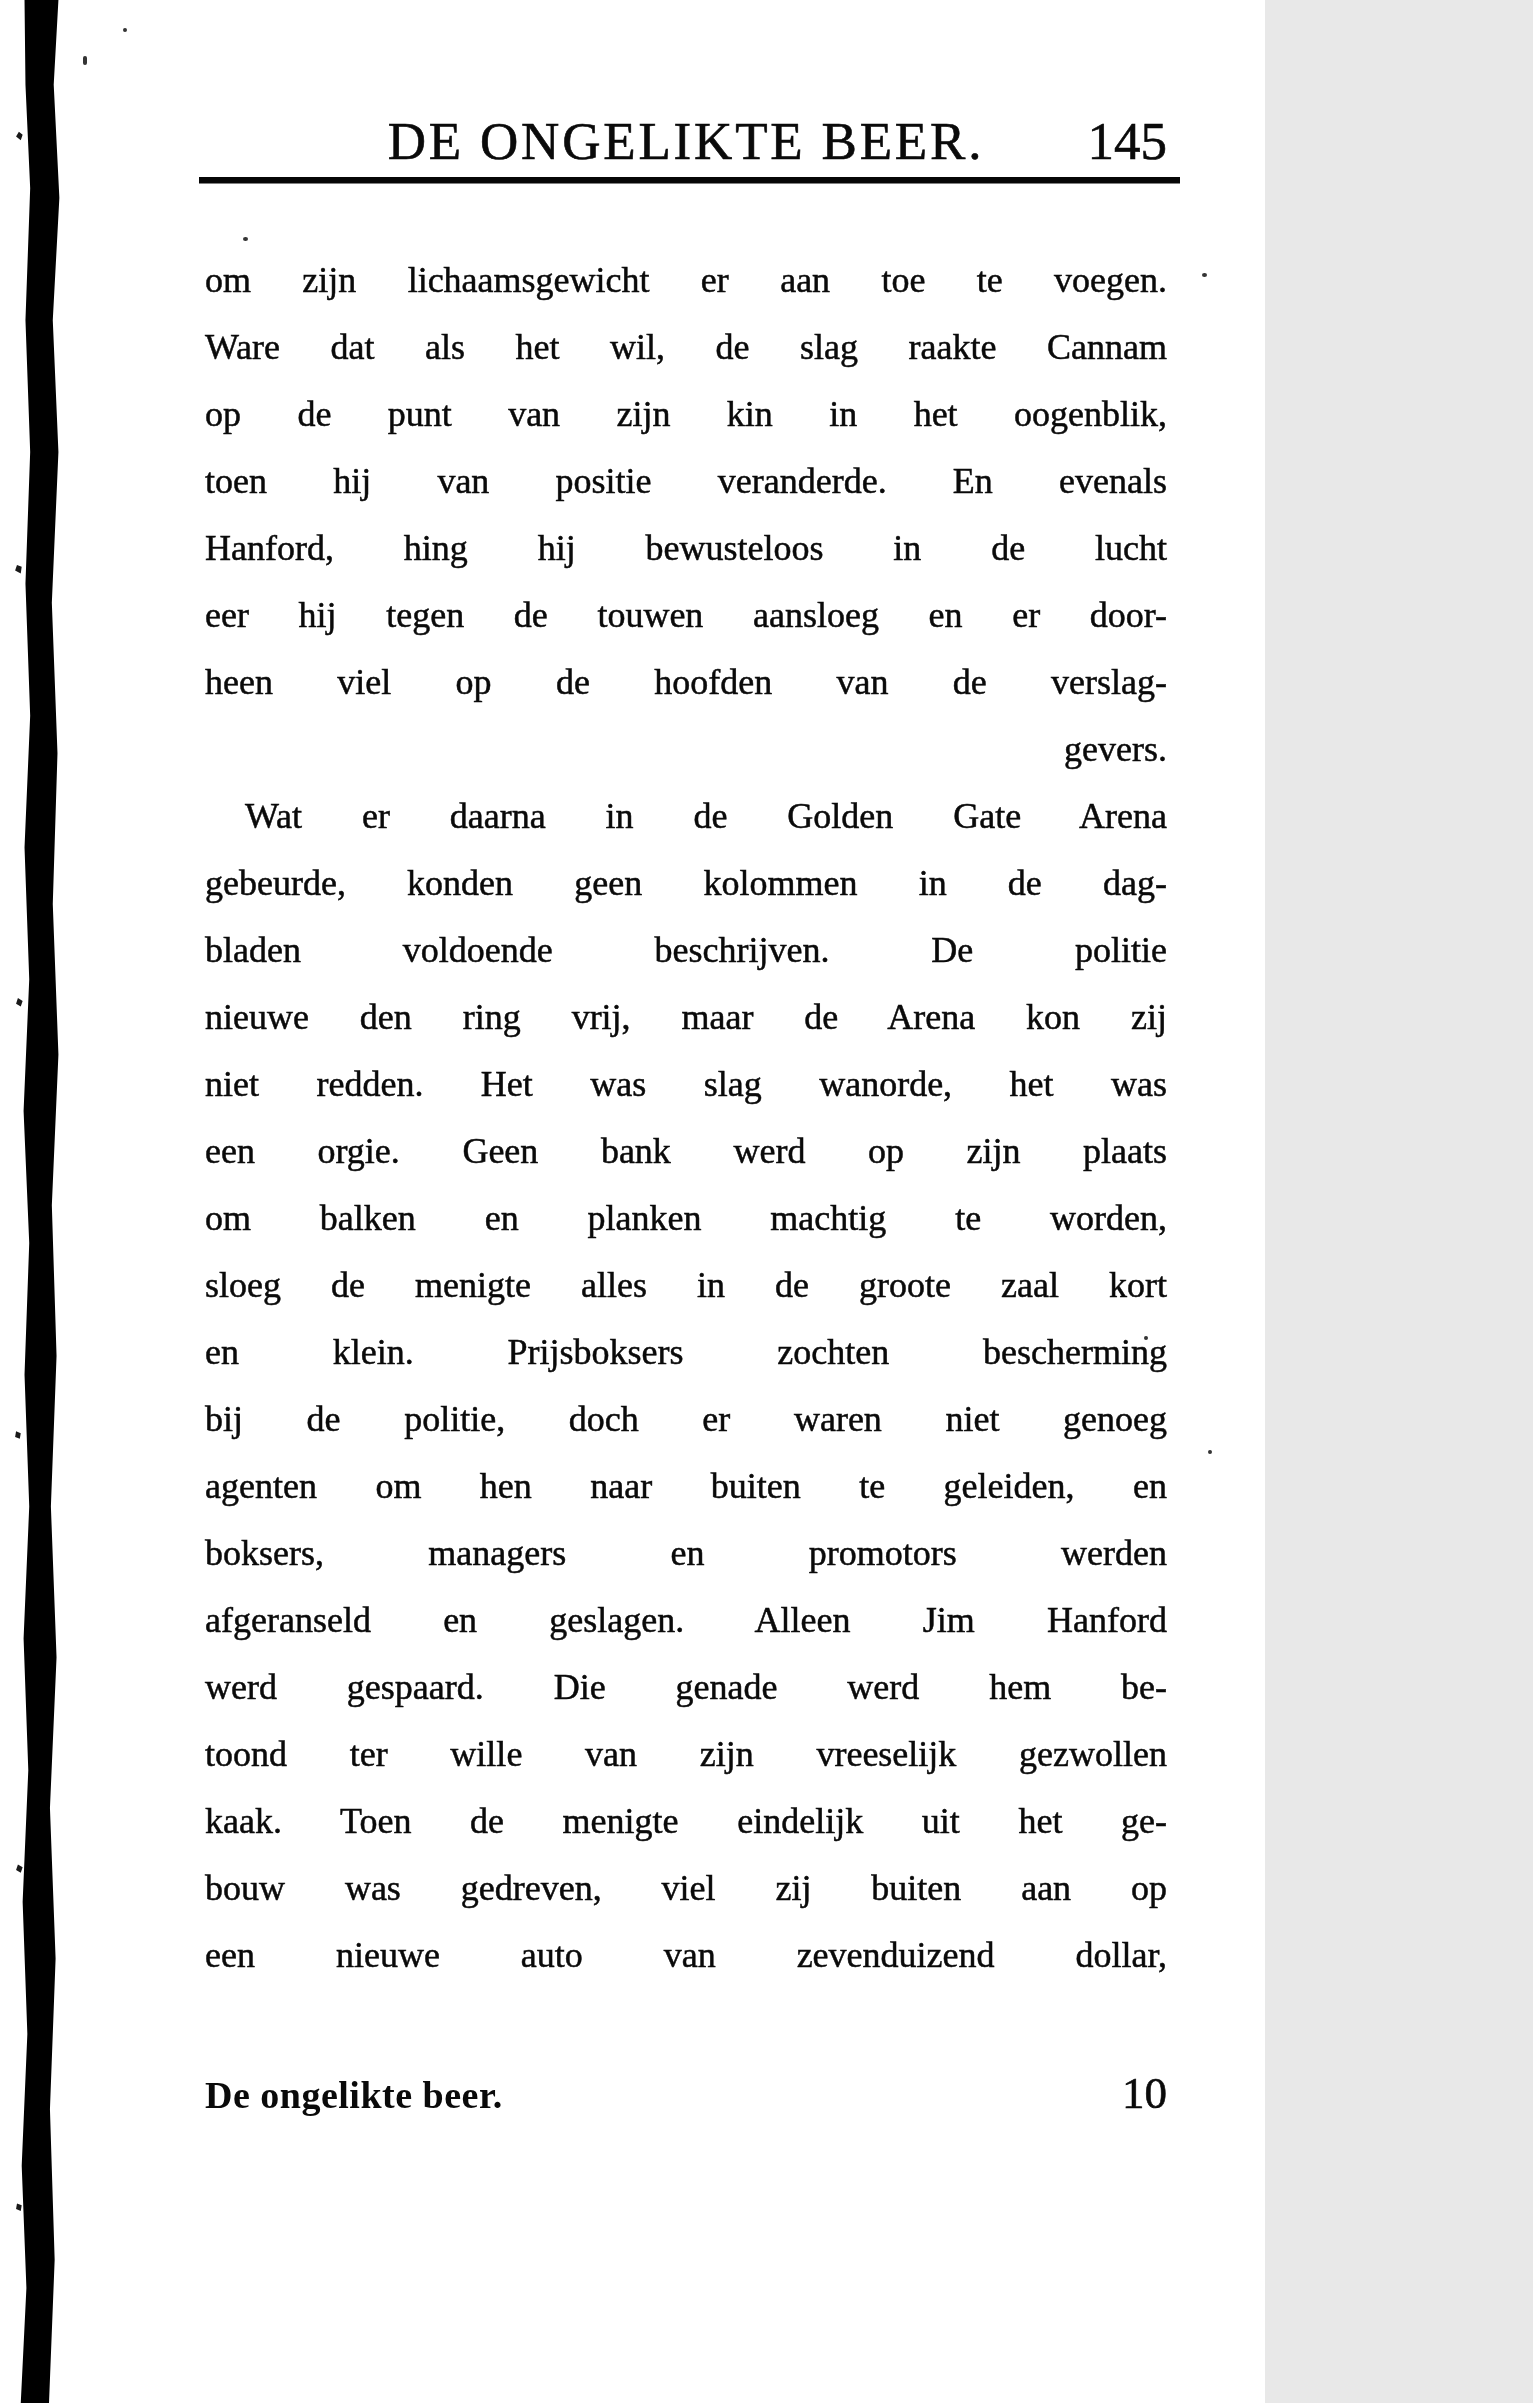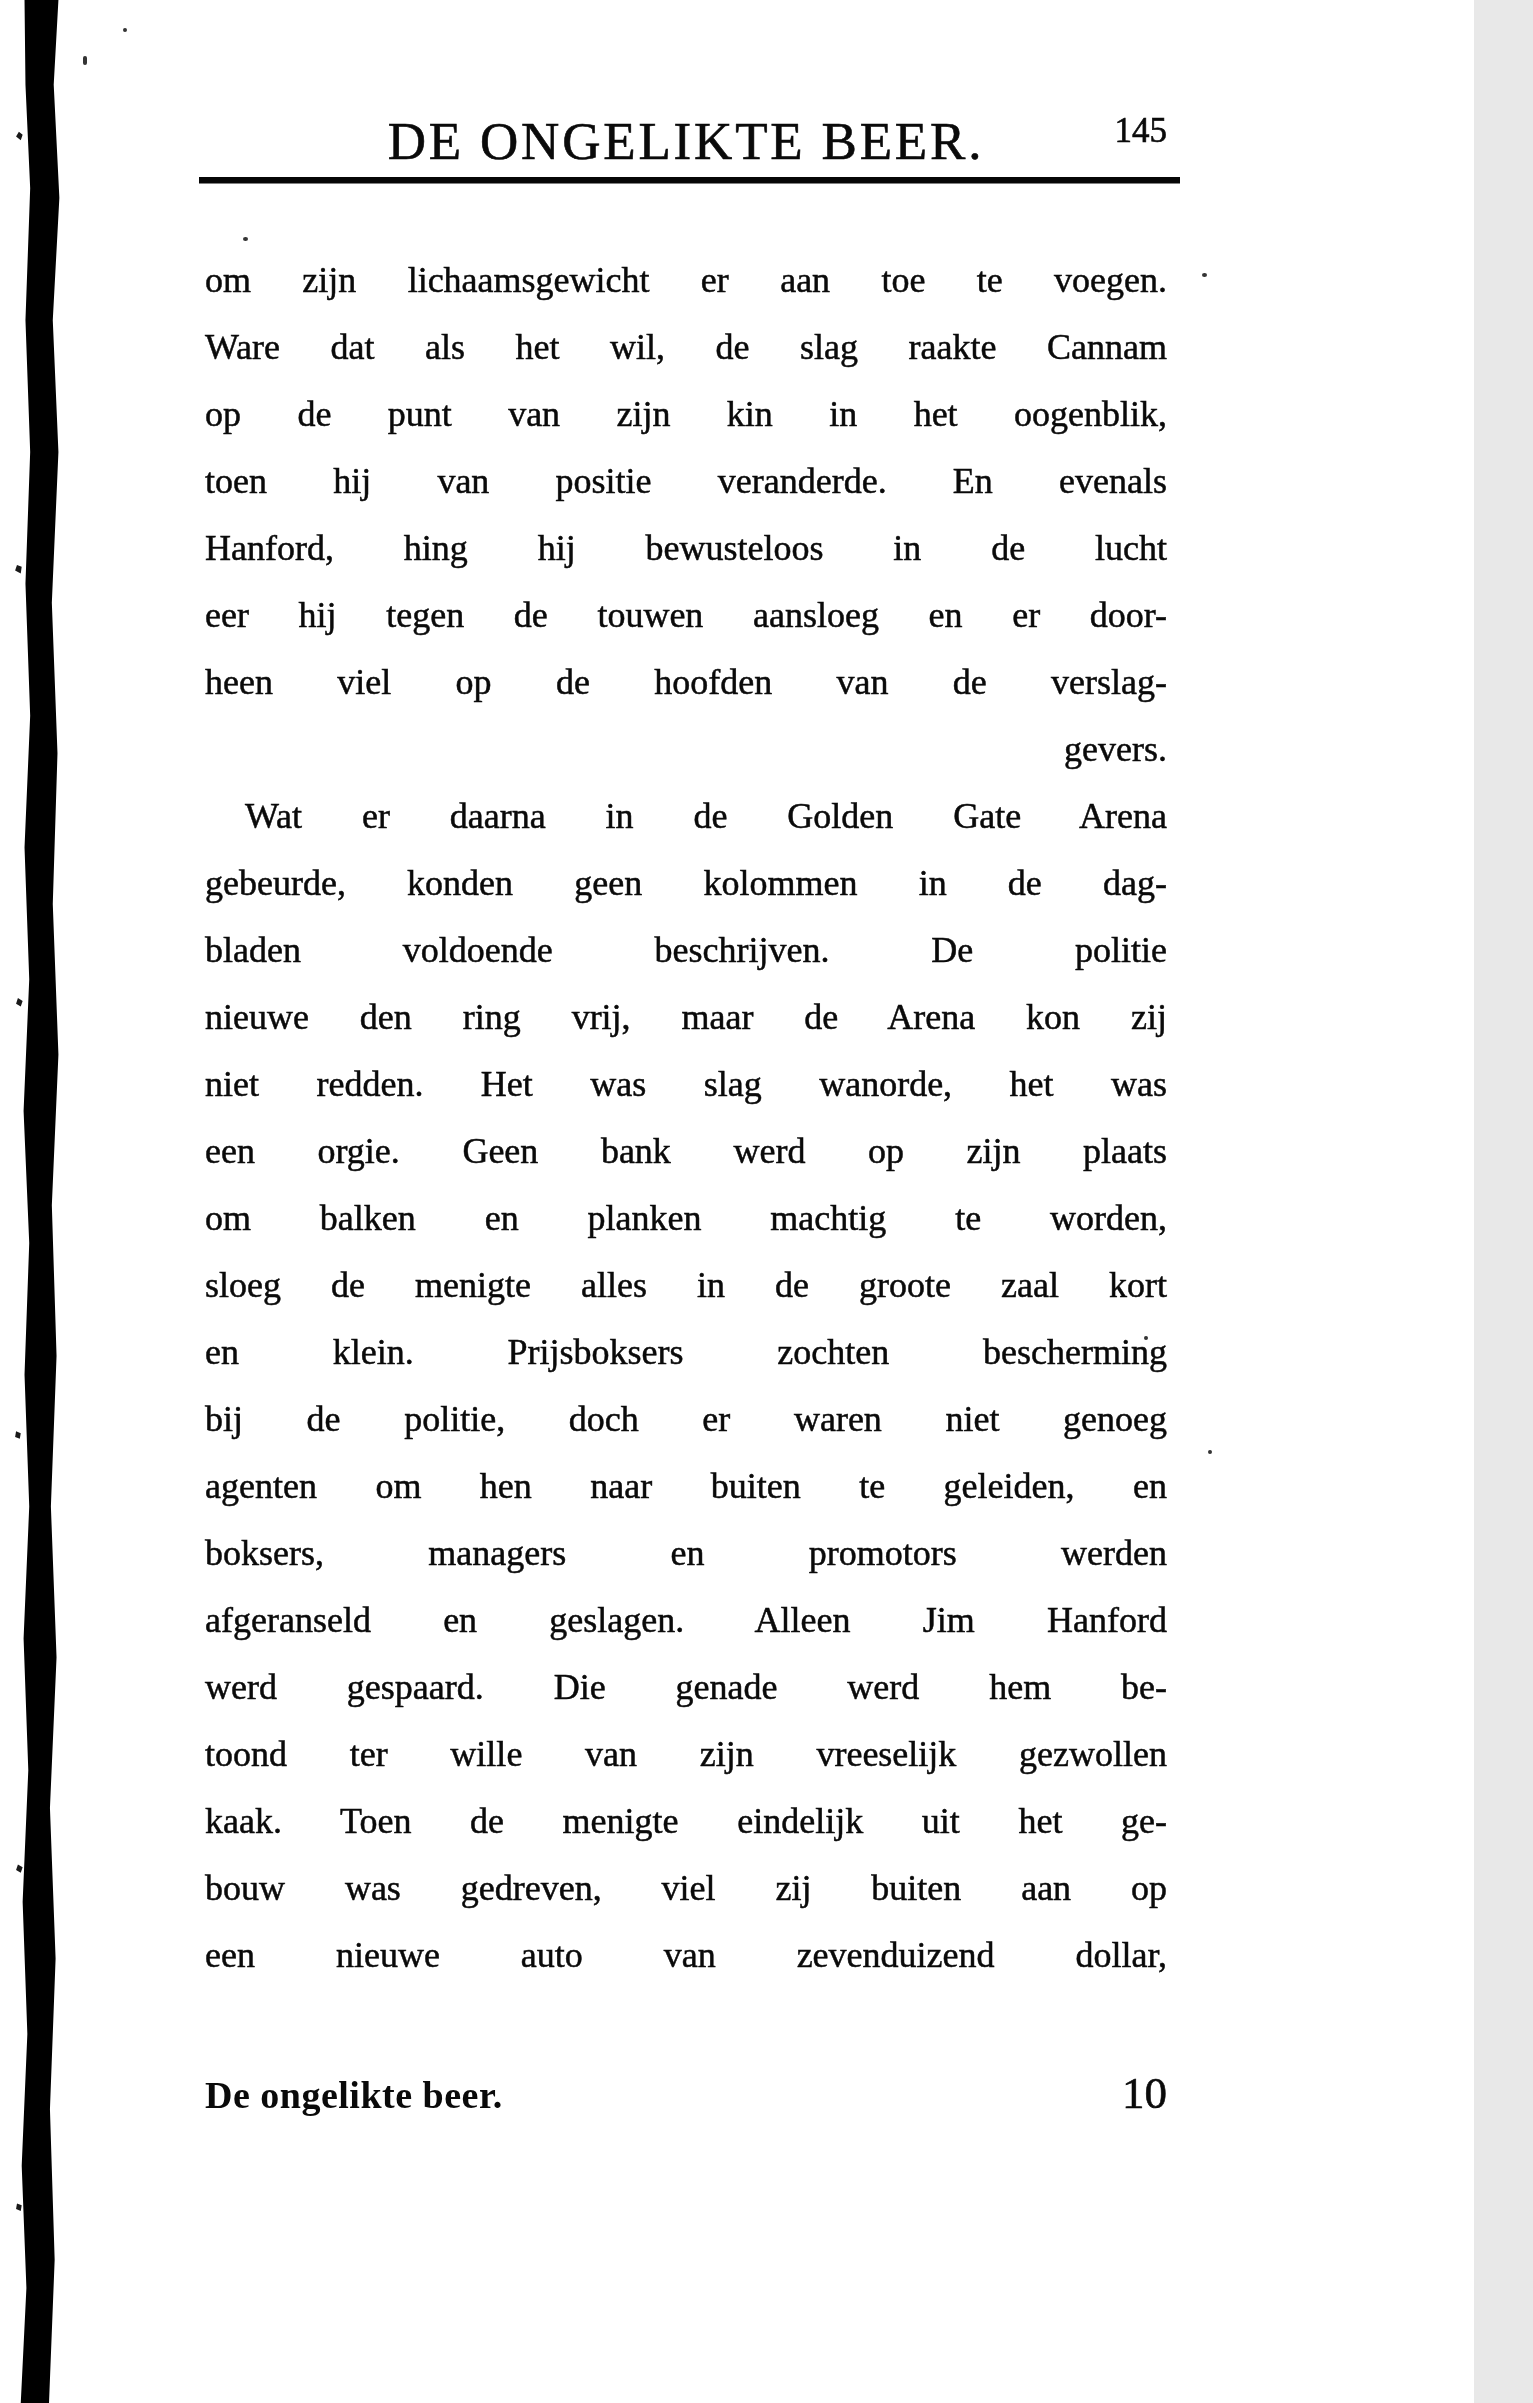--- a/index.html
+++ b/index.html
@@ -1,23 +1,24 @@
 <!DOCTYPE html>
 <html style="font-size:15px"><head>
 <meta charset="utf-8">
 <style>
   html, body { margin: 0; padding: 0; background: #e8e8e8; }
   .page {
     position: relative;
-    width: 1474px;
+    width: 1246px;
     height: 2403px;
     background: #ffffff;
     overflow: hidden;
     font-family: "Liberation Serif", "DejaVu Serif", serif;
     color: #0a0a0a;
+    padding-left: 19px;
   }
   .gutter-shadow {
     position: absolute;
     left: 0; top: 0;
     width: 66px; height: 2403px;
     pointer-events: none;
   }
   .column {
     position: absolute;
     left: 205px; top: 0;
@@ -33,21 +34,21 @@
     left: 50%;
     transform: translateX(-50%);
     font-size: 53px;
     letter-spacing: 2.8px;
     white-space: nowrap;
     -webkit-text-stroke: 0.6px currentColor;
   }
   .header-page-number {
     position: absolute;
     right: 0; top: 0;
-    font-size: 35px;
+    font-size: 53px;
     -webkit-text-stroke: 0.6px currentColor;
   }
   .header-rule {
     position: absolute;
     top: 177px; left: -5.6px;
     width: 981px; height: 5.6px;
     background: #060606;
     box-shadow: 0 0.9px 0 rgba(0,0,0,0.55);
   }
   .body-text {

